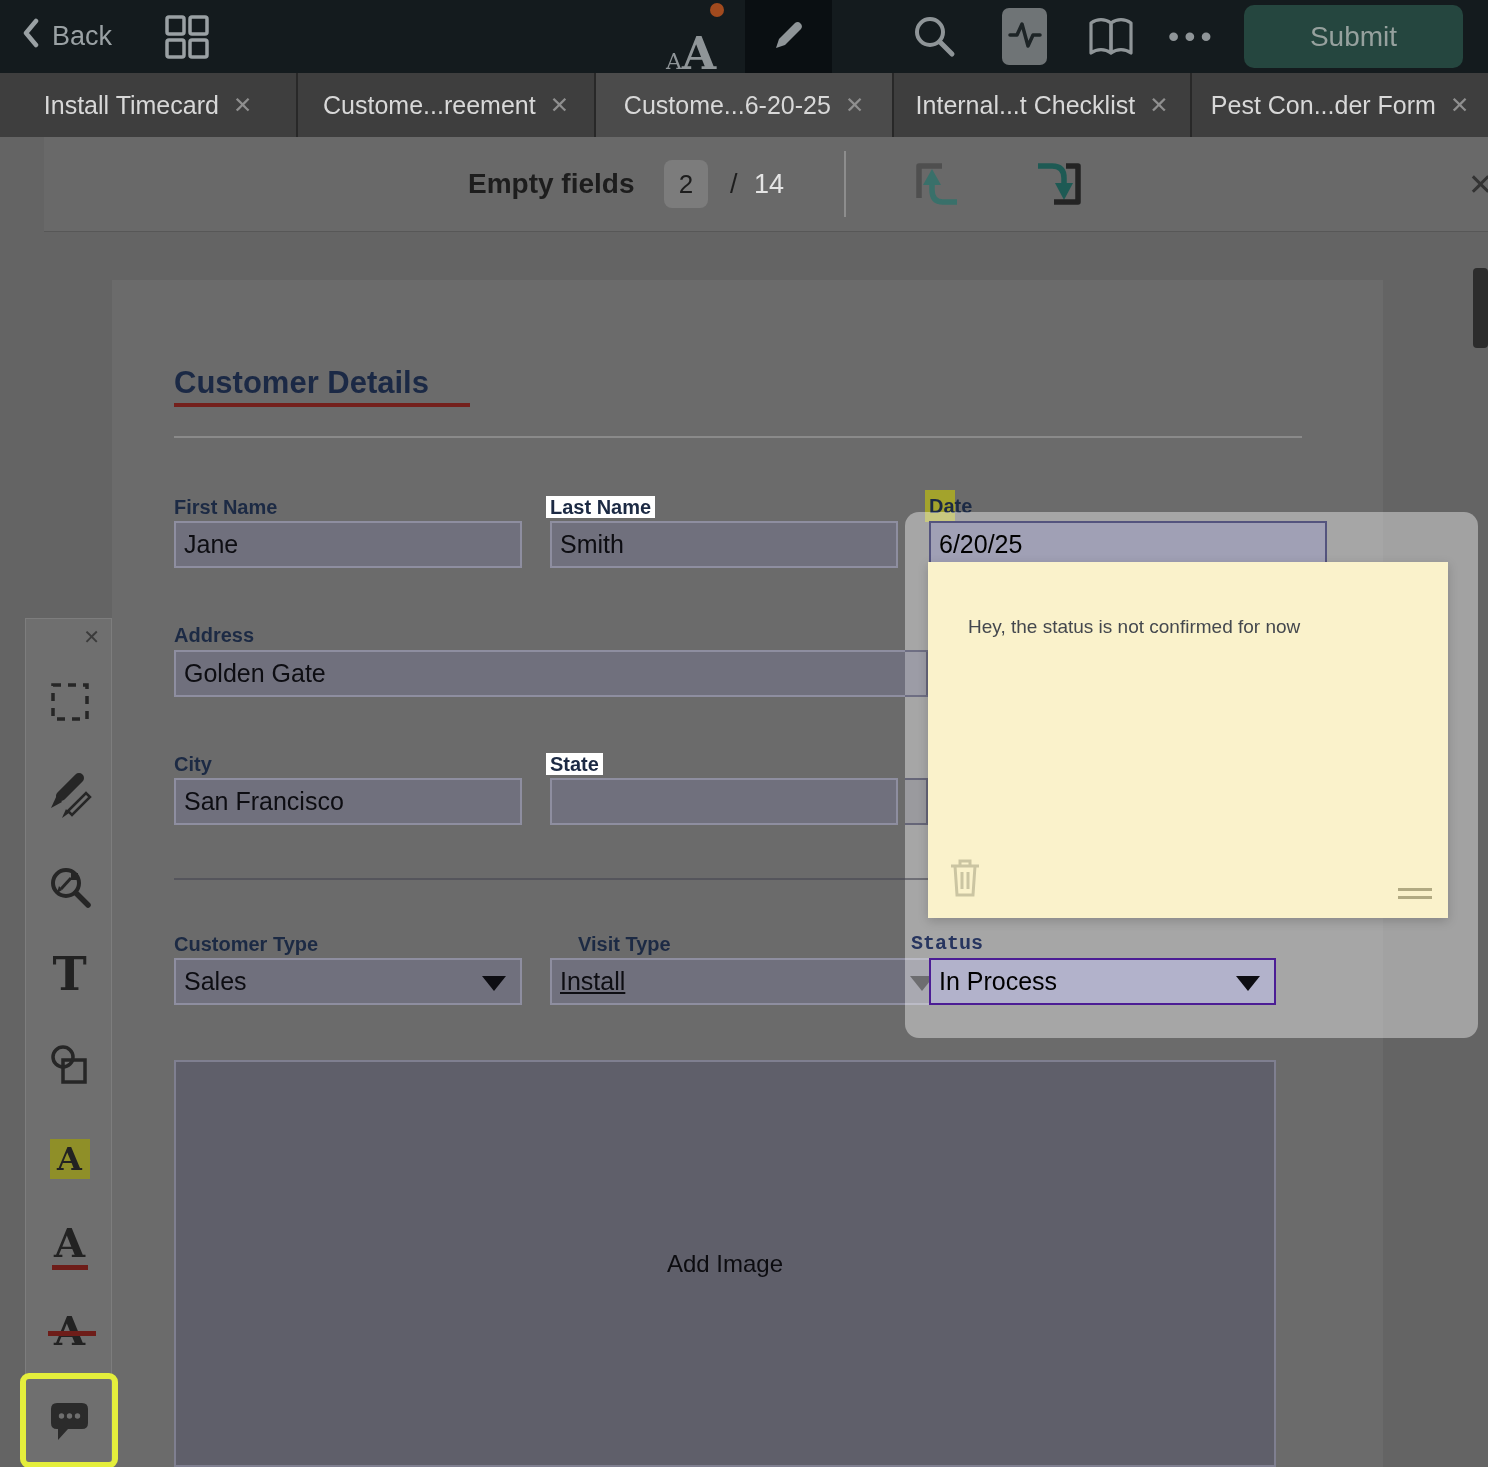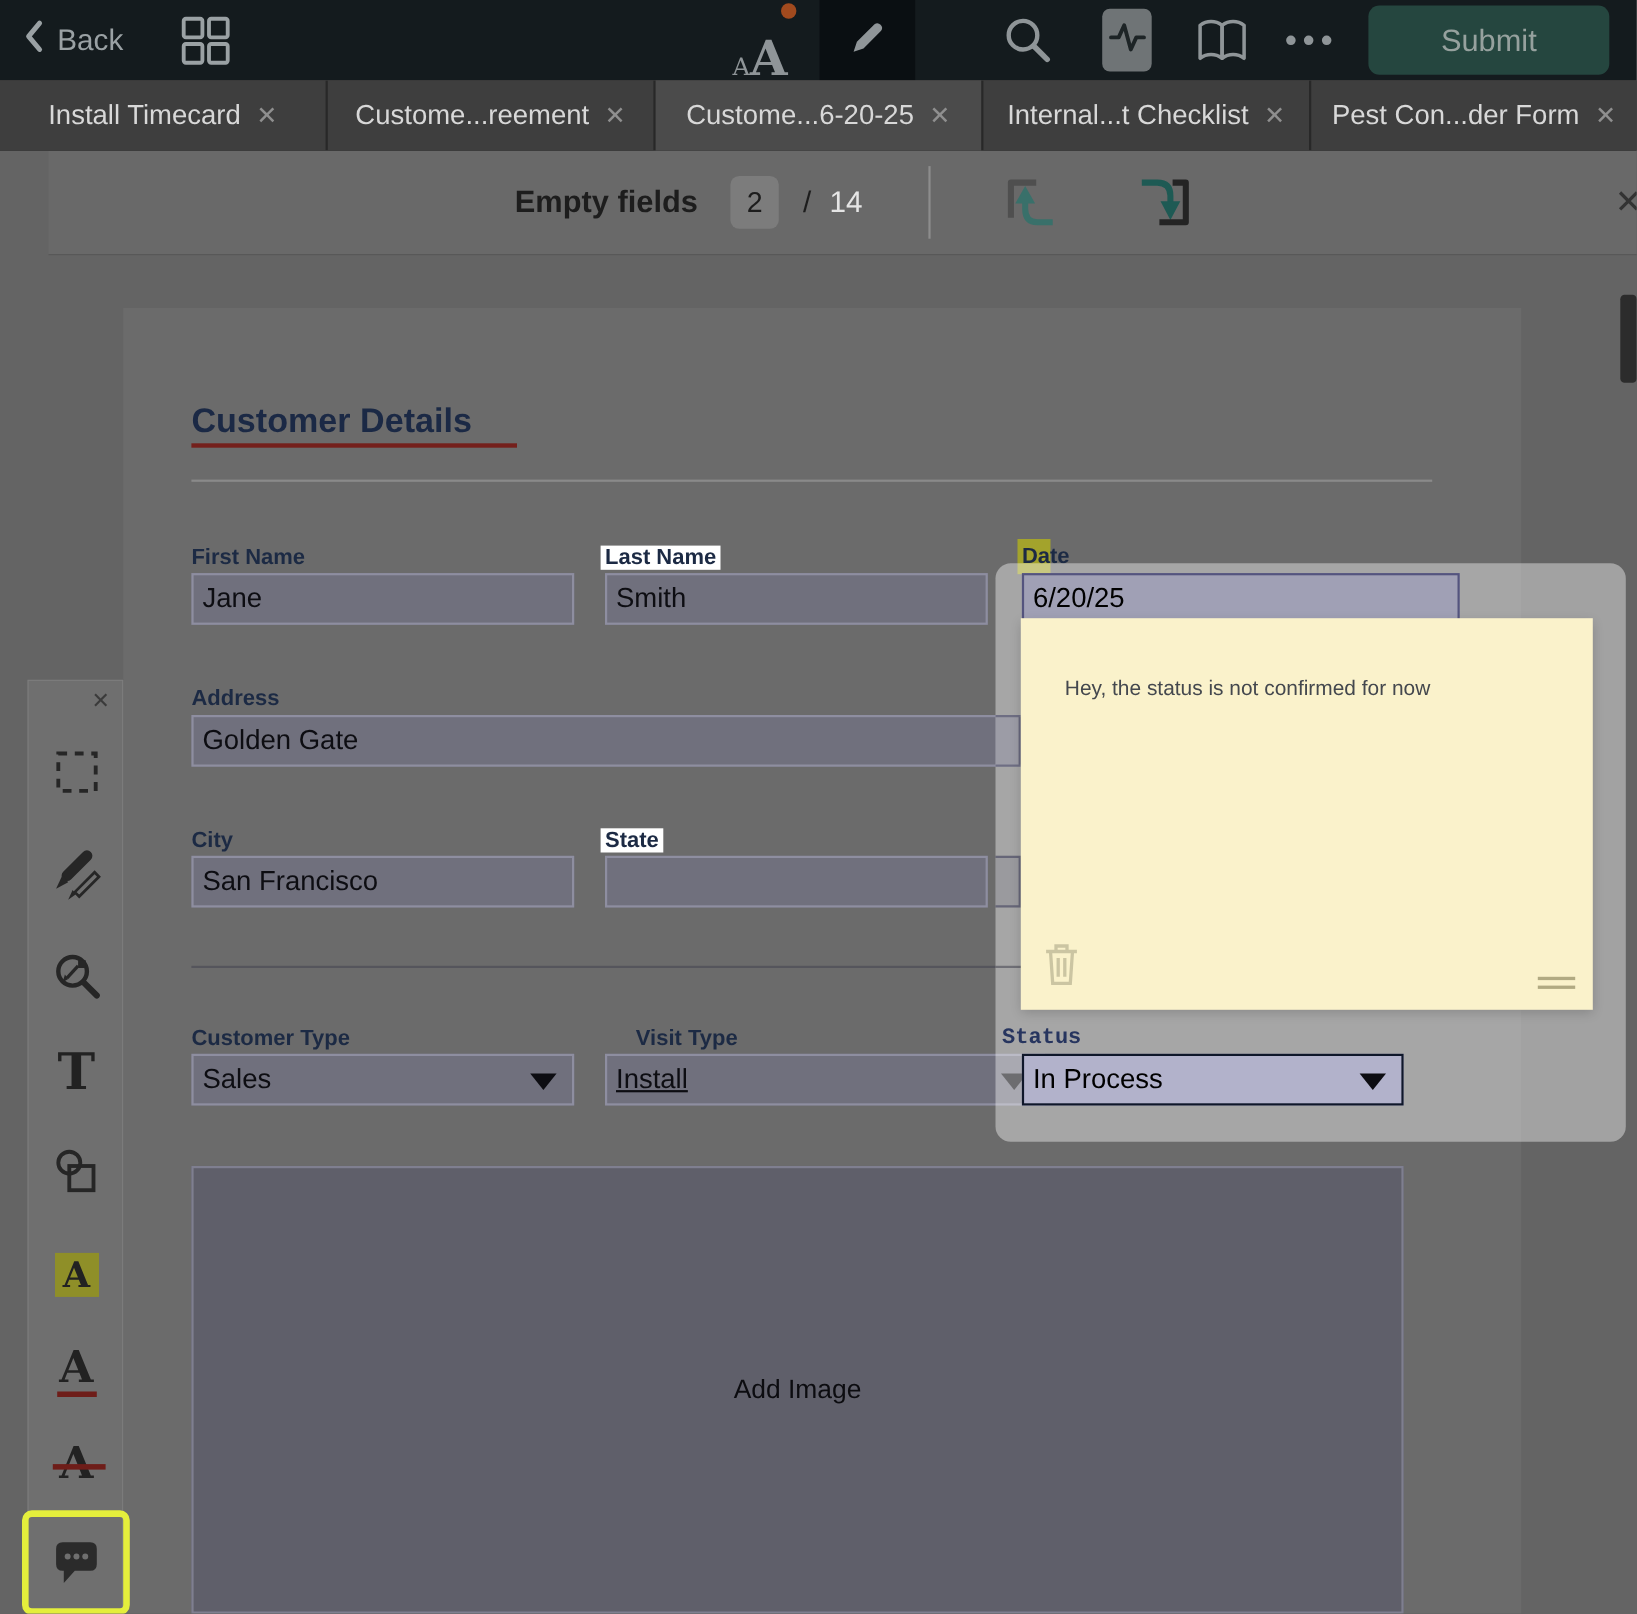--- a/index.html
+++ b/index.html
@@ -66,21 +66,21 @@
   
   .panel{position:absolute;left:905px;top:512px;width:573px;height:526px;border-radius:14px;
          background:rgba(255,255,255,0.40);z-index:10;}
   .ghost{position:absolute;left:0;width:23px;height:47px;box-sizing:border-box;
          border:2px solid rgba(60,60,90,0.55);border-left:none;background:rgba(120,120,135,0.25);}
   .ghost-rule{position:absolute;left:0;top:366px;width:36px;height:2px;background:rgba(70,70,80,0.5);}
   .p-lbl{position:absolute;font-size:20px;font-weight:bold;color:#27355f;height:28px;line-height:28px;}
   .p-inp{position:absolute;height:47px;box-sizing:border-box;font-size:25px;color:#000;
          line-height:43px;padding-left:8px;white-space:nowrap;}
   .date-inp{background:#a0a0b5;border:2px solid #54547e;}
-  .status-inp{background:#b2b2cb;border:2px solid #0f172a;}
+  .status-inp{background:#b2b2cb;border:2px solid #4c1d95;}
 
   
   .date-lbl{position:absolute;left:817px;top:212px;}
   .date-chip{position:absolute;left:-4px;top:-2px;width:30px;height:32px;background:#a3a32c;z-index:-1;}
 
   
   .note{position:absolute;left:928px;top:562px;width:520px;height:356px;background:#faf2cb;
         box-shadow:0 3px 10px rgba(0,0,0,0.18);z-index:15;}
   .note-text{position:absolute;left:40px;top:46px;width:390px;font-size:19px;line-height:38px;color:#44484e;}
   .note-trash{position:absolute;left:20px;bottom:16px;}

